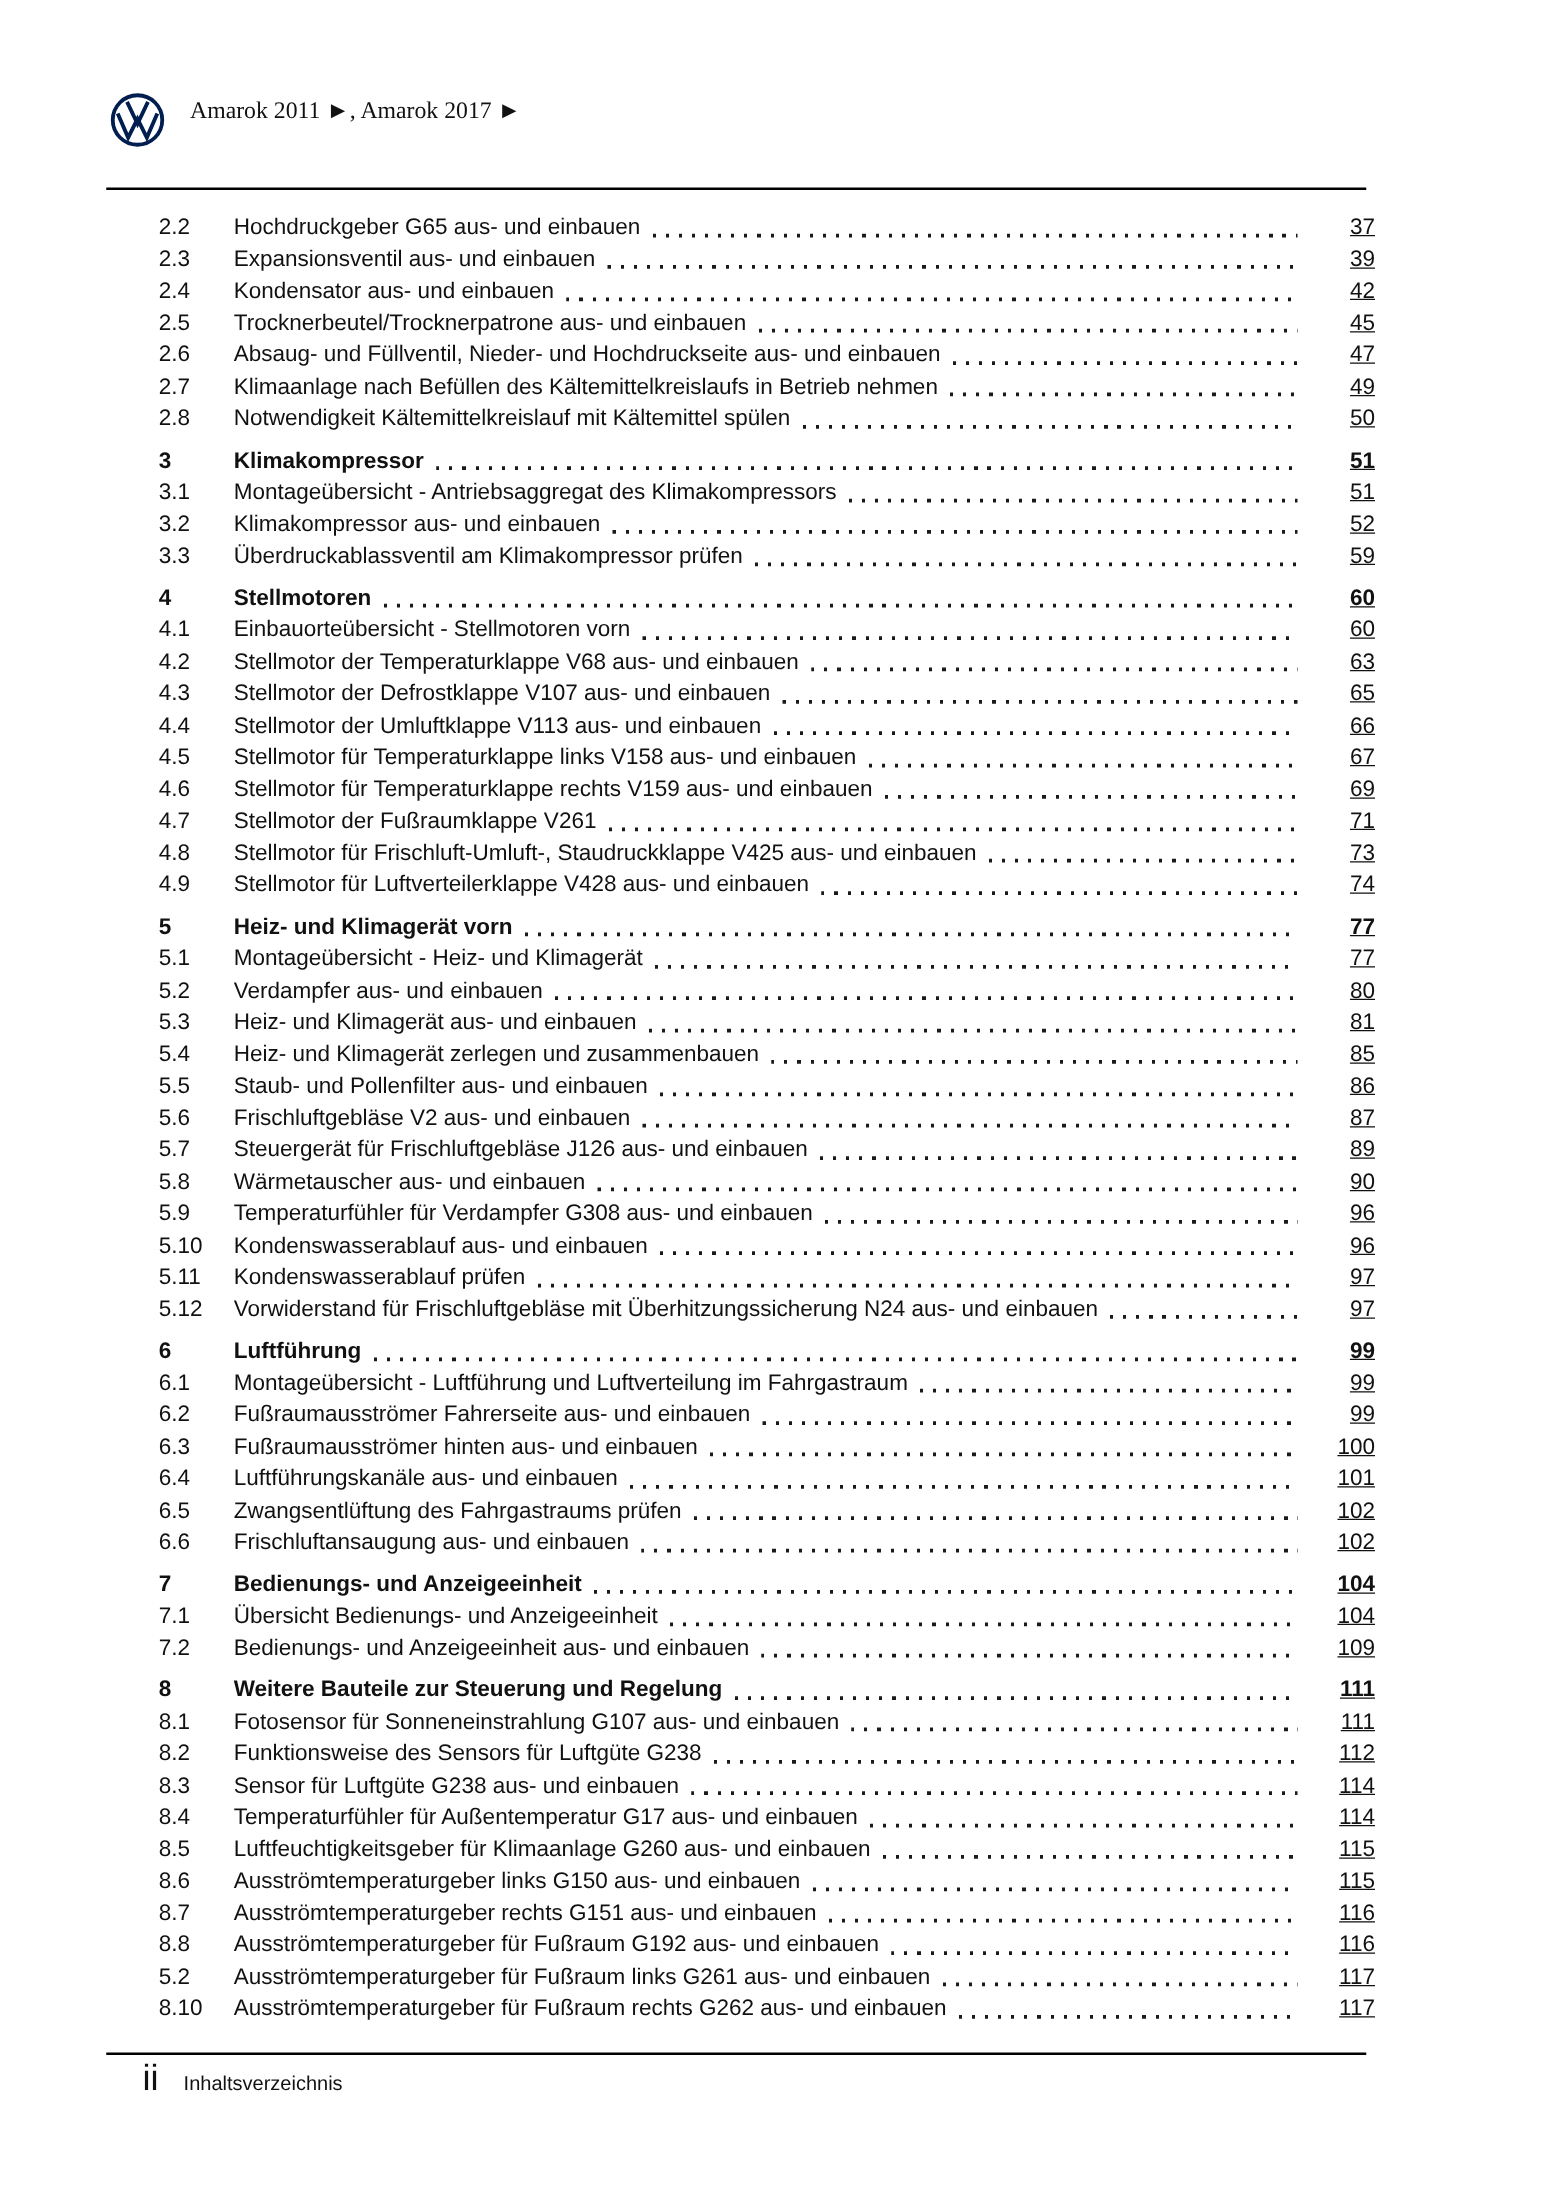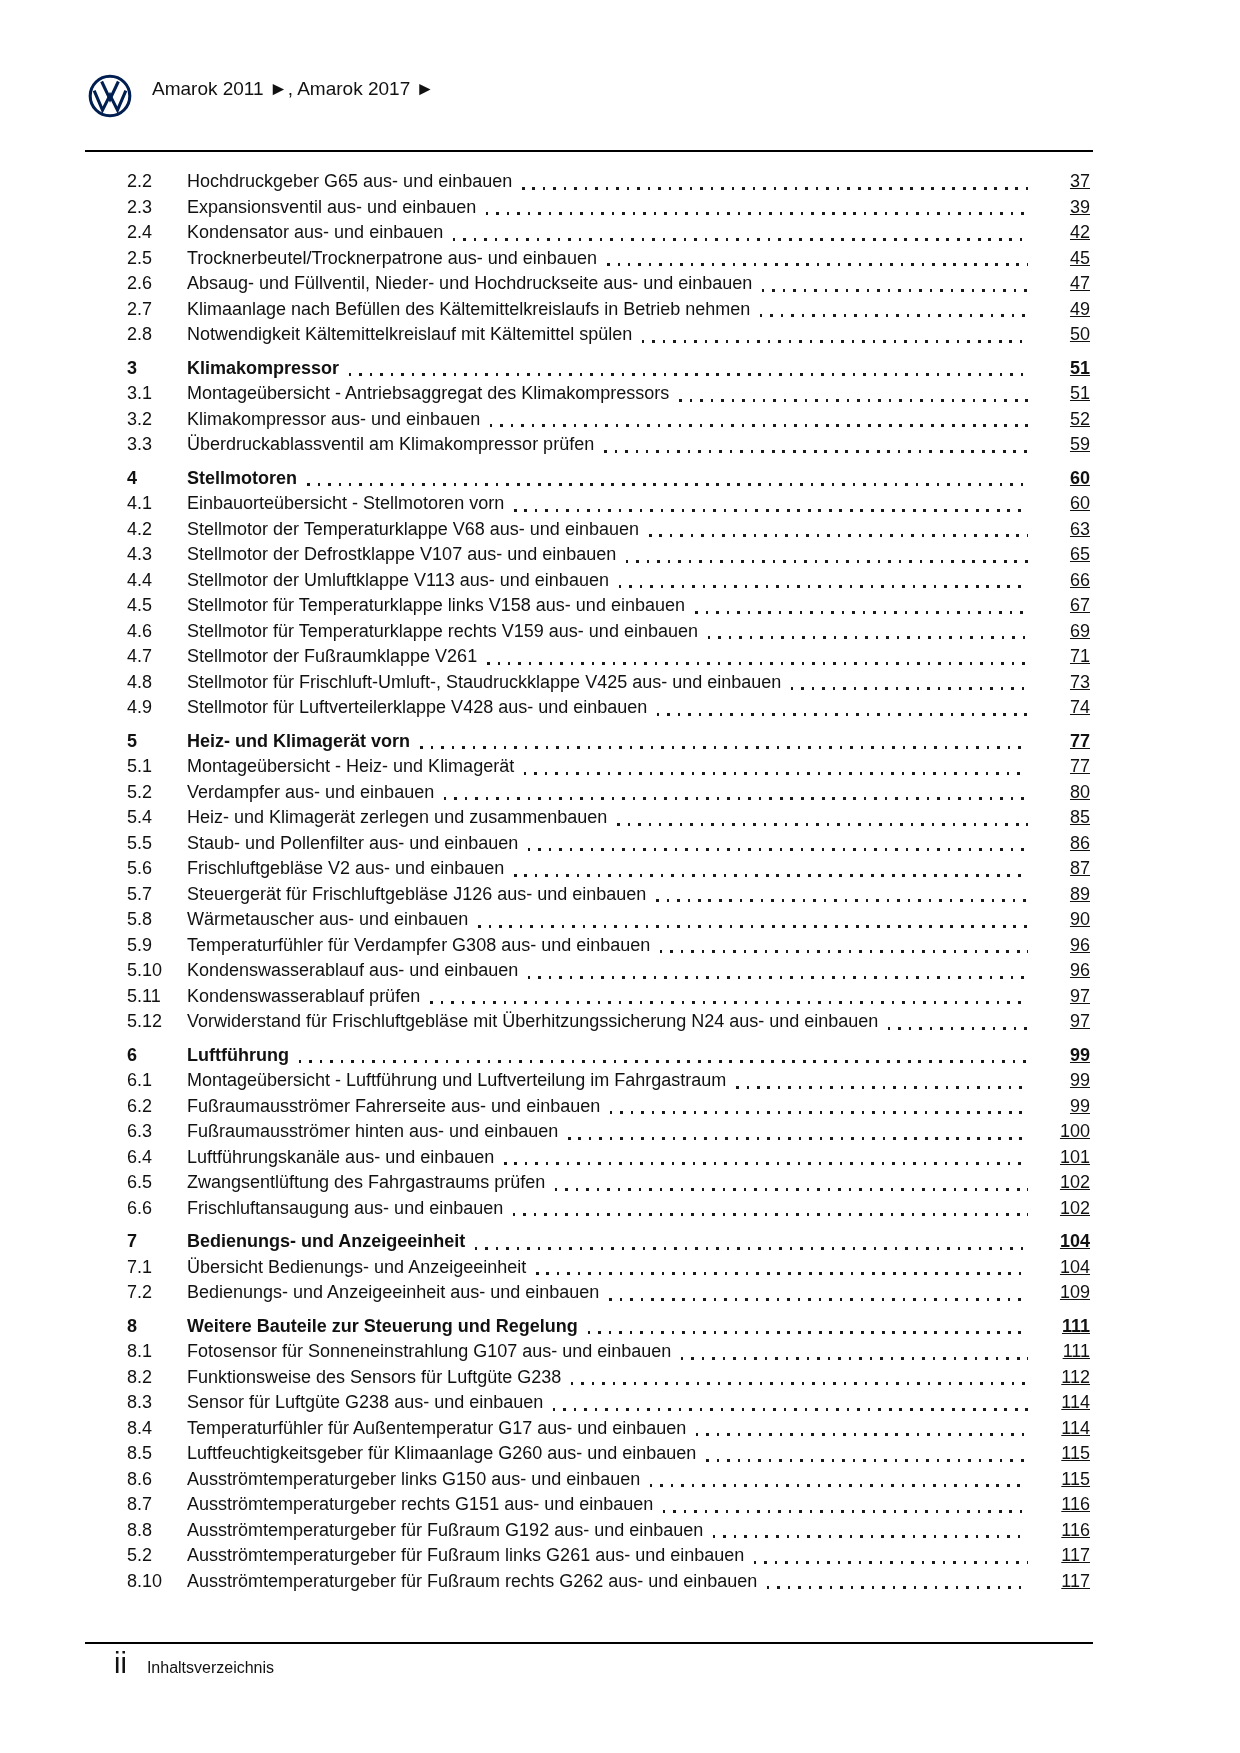--- a/index.html
+++ b/index.html
@@ -17,20 +17,21 @@
     overflow: hidden;
   }
   
   .header {
     position: absolute;
     top: 74px;
     left: 88px;
     display: flex;
     align-items: flex-start;
     gap: 20px;
+    font-family: Liberation Serif, serif;
   }
   .logo-wrap { width: 44px; height: 44px; }
   .header-text {
     font-size: 19px;
     line-height: 26px;
     padding-top: 2px;
     white-space: nowrap;
   }
   .rule {
     position: absolute;
@@ -39,21 +40,21 @@
     height: 2px;
     background: #000000;
   }
   .header-rule { top: 150px; }
   .footer-rule { top: 1642px; }
   
   .toc {
     position: absolute;
     top: 169px;
     left: 127px;
-    right: 150px;
+    right: 140px;
   }
   .toc-row {
     display: flex;
     align-items: baseline;
     font-size: 18px;
     line-height: 25.5px;
     white-space: nowrap;
   }
   .toc-row.bold {
     font-weight: bold;
@@ -279,20 +280,26 @@
     <span class="toc-page">77</span>
   </div>
 
   <div class="toc-row">
     <span class="toc-num">5.2</span>
     <span class="toc-title">Verdampfer aus- und einbauen</span>
     <span class="leader"></span>
     <span class="toc-page">80</span>
   </div>
 
+  <div class="toc-row">
+    <span class="toc-num">5.3</span>
+    <span class="toc-title">Heiz- und Klimagerät aus- und einbauen</span>
+    <span class="leader"></span>
+    <span class="toc-page">81</span>
+  </div>
 
   <div class="toc-row">
     <span class="toc-num">5.4</span>
     <span class="toc-title">Heiz- und Klimagerät zerlegen und zusammenbauen</span>
     <span class="leader"></span>
     <span class="toc-page">85</span>
   </div>
 
   <div class="toc-row">
     <span class="toc-num">5.5</span>

